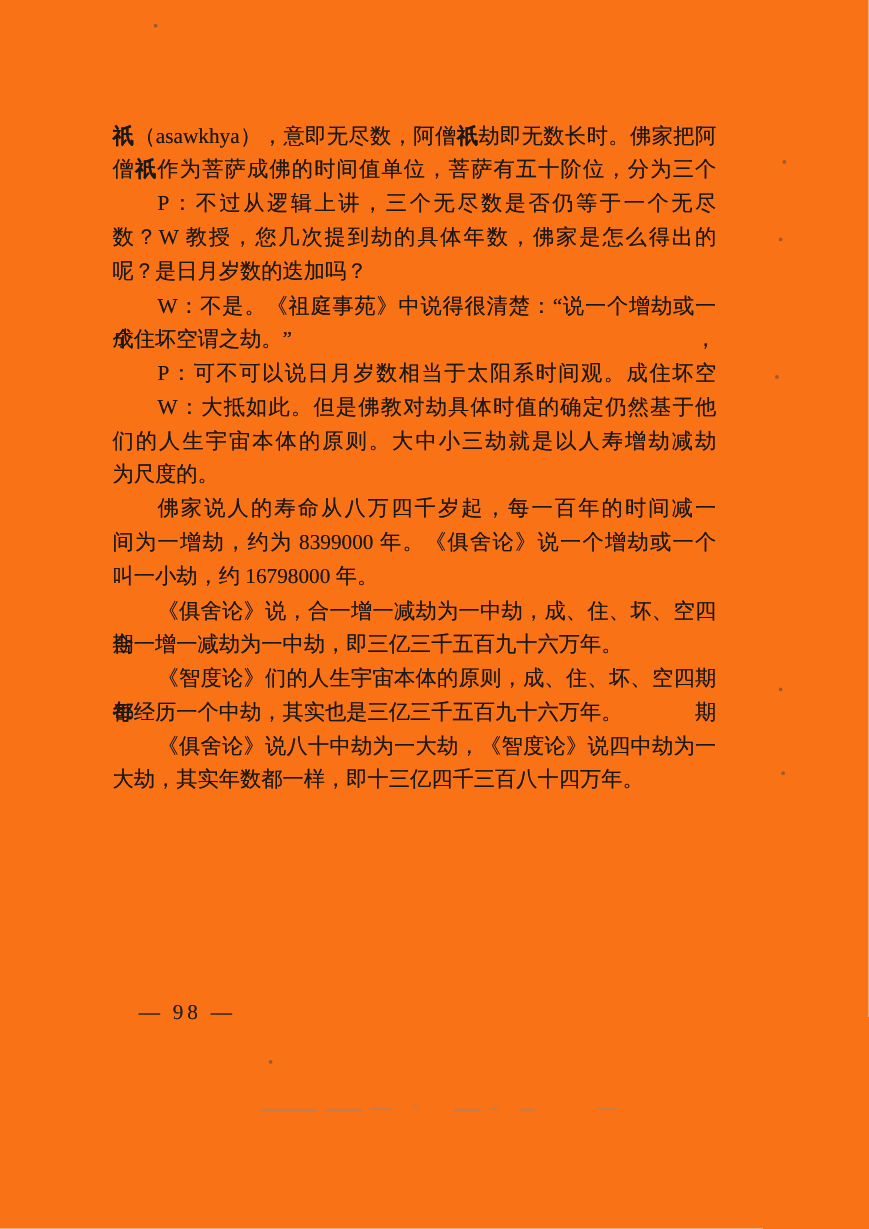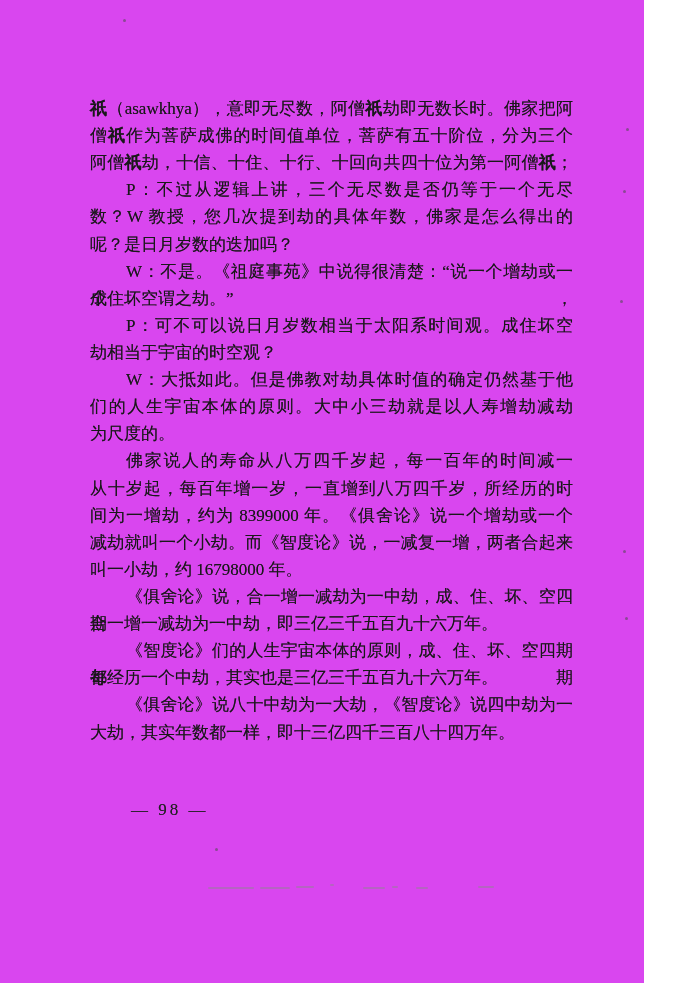--- a/index.html
+++ b/index.html
@@ -1,20 +1,20 @@
 <!DOCTYPE html>
 <html lang="zh"><head>
 <meta charset="utf-8">
 <title>Scanned book page — 98</title>
 <style>
   html,body{margin:0;padding:0;background:#ffffff;}
   .page{
     position:relative;
-    width:644px;height:983px;
-    background:#d946ef;
+    width:695px;height:983px;
+    background:#f97316;
     overflow:hidden;
     font-family:"Liberation Serif","DejaVu Serif",serif;
     color:#191919;
   }
   .textblock{
     position:absolute;
     left:90px;top:95px;width:483px;
     text-shadow:0 0 0.4px rgba(0,0,0,.55);
   }
   .line{
@@ -27,21 +27,20 @@
   .line.fill{ text-align-last:justify; }
   .line.indent{ text-indent:36px; }
   .line b{ font-weight:700; }
   .pagenum{
     position:absolute;
     left:111px;top:800px;
     font-size:17px;
     letter-spacing:3px;
     color:#222;
     text-shadow:0 0 0.4px rgba(0,0,0,.5);
-    margin-left:20px;
   }
   .speck{
     position:absolute;
     width:3px;height:3px;
     background:#4a4a4a;
     border-radius:50%;
     opacity:.55;
   }
   .smudge{
     position:absolute;
@@ -53,35 +52,31 @@
 </style>
 </head>
 <body>
 
 <div class="page">
 
   <div class="textblock">
 
   <div class="line fill"><b>祇</b>（asawkhya），意即无尽数，阿僧<b>祇</b>劫即无数长时。佛家把阿</div>
       <div class="line fill">僧<b>祇</b>作为菩萨成佛的时间值单位，菩萨有五十阶位，分为三个</div>
-      <div class="line fill">阿僧<b>祇</b>劫，十信、十住、十行、十回向共四十位为第一阿僧<b>祇</b>；</div>
       <div class="line indent fill">P：不过从逻辑上讲，三个无尽数是否仍等于一个无尽</div>
       <div class="line fill">数？W 教授，您几次提到劫的具体年数，佛家是怎么得出的</div>
       <div class="line">呢？是日月岁数的迭加吗？</div>
       <div class="line indent fill">W：不是。《祖庭事苑》中说得很清楚：“说一个增劫或一个，</div>
       <div class="line">成住坏空谓之劫。”</div>
       <div class="line indent fill">P：可不可以说日月岁数相当于太阳系时间观。成住坏空</div>
-      <div class="line">劫相当于宇宙的时空观？</div>
       <div class="line indent fill">W：大抵如此。但是佛教对劫具体时值的确定仍然基于他</div>
       <div class="line fill">们的人生宇宙本体的原则。大中小三劫就是以人寿增劫减劫</div>
       <div class="line">为尺度的。</div>
       <div class="line indent fill">佛家说人的寿命从八万四千岁起，每一百年的时间减一</div>
-      <div class="line fill">从十岁起，每百年增一岁，一直增到八万四千岁，所经历的时</div>
       <div class="line fill">间为一增劫，约为 8399000 年。《俱舍论》说一个增劫或一个</div>
-      <div class="line fill">减劫就叫一个小劫。而《智度论》说，一减复一增，两者合起来</div>
       <div class="line">叫一小劫，约 16798000 年。</div>
       <div class="line indent fill">《俱舍论》说，合一增一减劫为一中劫，成、住、坏、空四期</div>
       <div class="line">合一增一减劫为一中劫，即三亿三千五百九十六万年。</div>
       <div class="line indent fill">《智度论》们的人生宇宙本体的原则，成、住、坏、空四期每期</div>
       <div class="line">都经历一个中劫，其实也是三亿三千五百九十六万年。</div>
       <div class="line indent fill">《俱舍论》说八十中劫为一大劫，《智度论》说四中劫为一</div>
       <div class="line">大劫，其实年数都一样，即十三亿四千三百八十四万年。</div>
     </div>
 
   <div class="pagenum">— 98 —</div>

